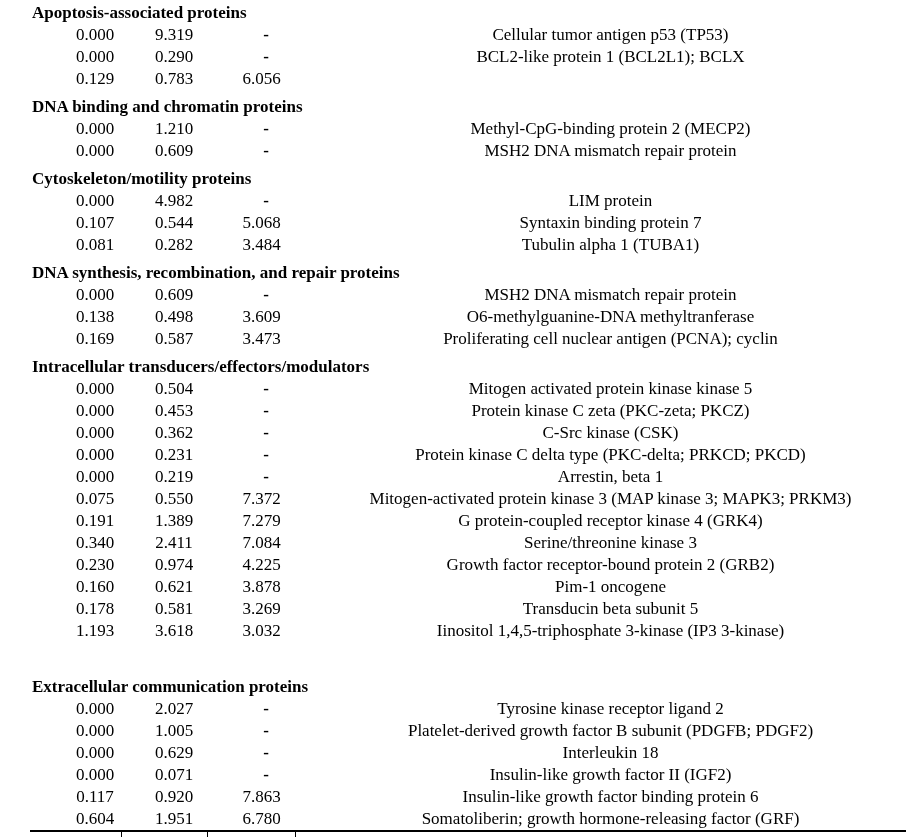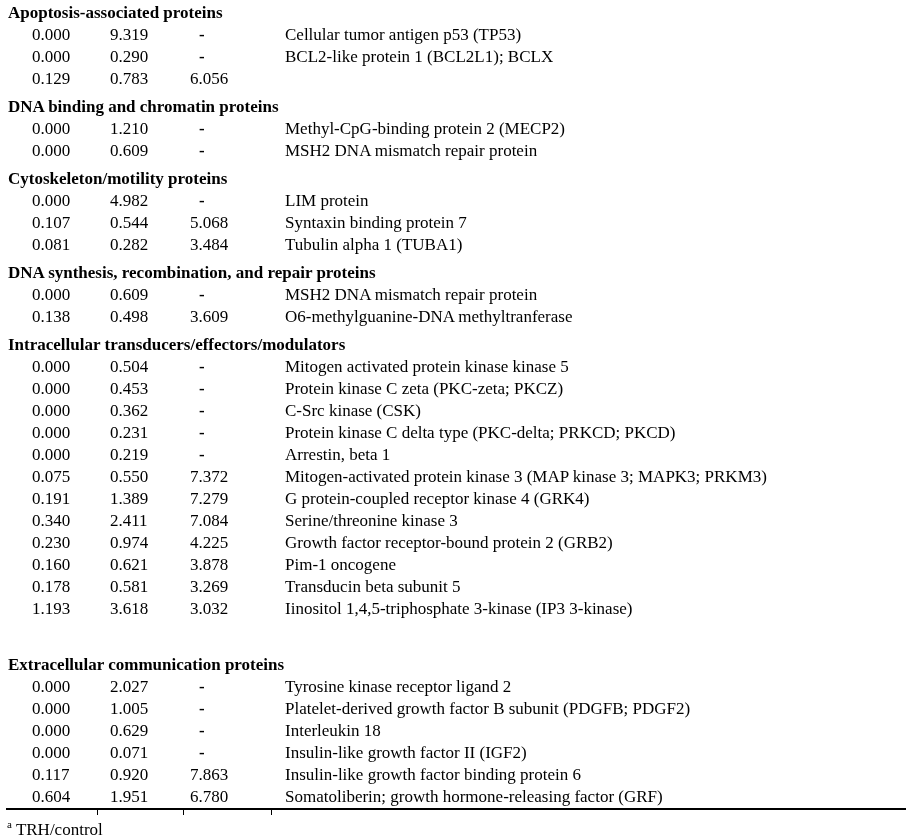--- a/index.html
+++ b/index.html
@@ -12,34 +12,36 @@
     width: 912px;
     height: 838px;
     box-sizing: border-box;
     padding-top: 2px;
     background: #ffffff;
     color: #000000;
     font-family: "Liberation Serif", "DejaVu Serif", serif;
     font-size: 17px;
     line-height: 22px;
     overflow: hidden;
+    padding-left: 24px;
   }
   .section-header {
     font-weight: bold;
     padding-left: 8px;
     margin-top: 6px;
     white-space: nowrap;
   }
   .section-header.first { margin-top: 0; }
   .section-header.extra-gap { margin-top: 34px; }
   .row {
     display: grid;
     grid-template-columns: 78px 80px 95px 1fr;
     padding-left: 32px;
     white-space: nowrap;
+    text-align: center;
   }
   .cell-num { }
   .cell-num.dash {
     text-indent: 9px;
     font-weight: bold;
   }
   .cell-name { }
   .rule-wrap {
     position: relative;
     margin: 0 6px 0 6px;
@@ -126,20 +128,26 @@
         <div class="cell-num">0.609</div>
         <div class="cell-num dash">-</div>
         <div class="cell-name">MSH2 DNA mismatch repair protein</div>
       </div>
       <div class="row">
         <div class="cell-num">0.138</div>
         <div class="cell-num">0.498</div>
         <div class="cell-num">3.609</div>
         <div class="cell-name">O6-methylguanine-DNA methyltranferase</div>
       </div>
+      <div class="row">
+        <div class="cell-num">0.169</div>
+        <div class="cell-num">0.587</div>
+        <div class="cell-num">3.473</div>
+        <div class="cell-name">Proliferating cell nuclear antigen (PCNA); cyclin</div>
+      </div>
       <div class="section-header">Intracellular transducers/effectors/modulators</div>
       <div class="row">
         <div class="cell-num">0.000</div>
         <div class="cell-num">0.504</div>
         <div class="cell-num dash">-</div>
         <div class="cell-name">Mitogen activated protein kinase kinase 5</div>
       </div>
       <div class="row">
         <div class="cell-num">0.000</div>
         <div class="cell-num">0.453</div>

